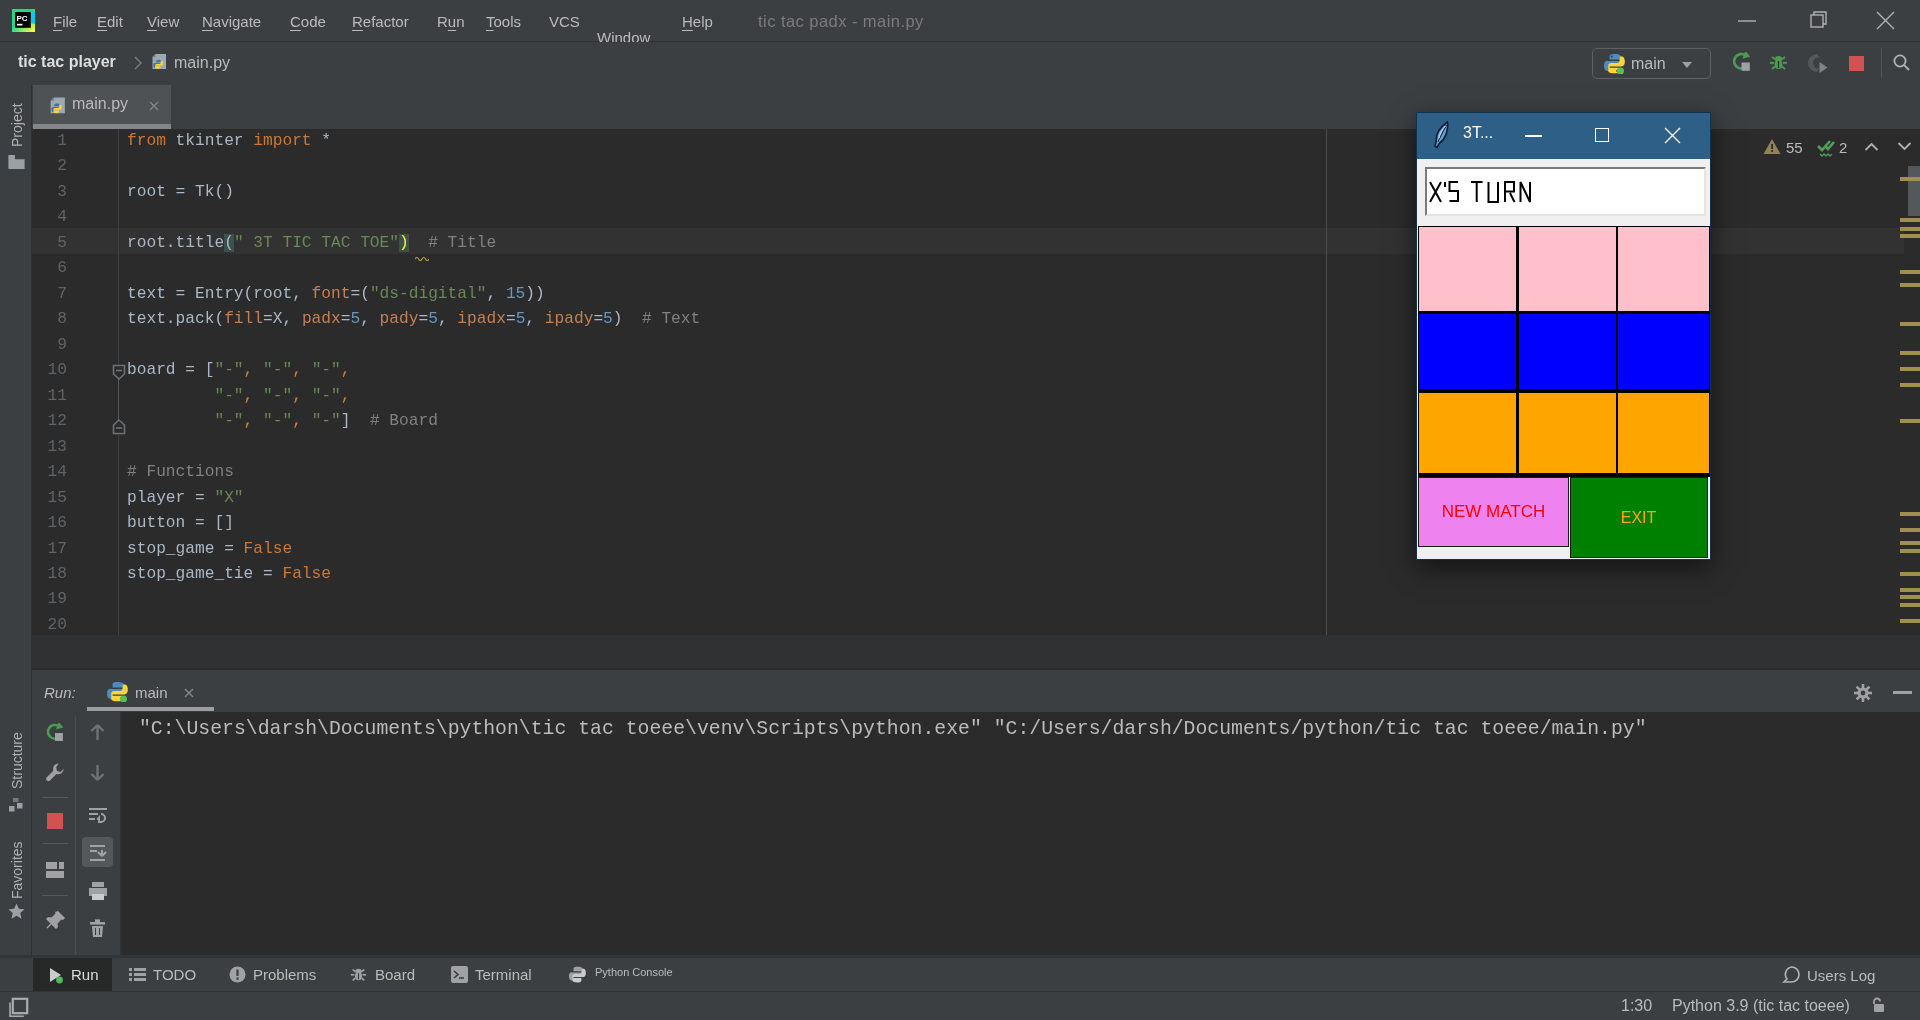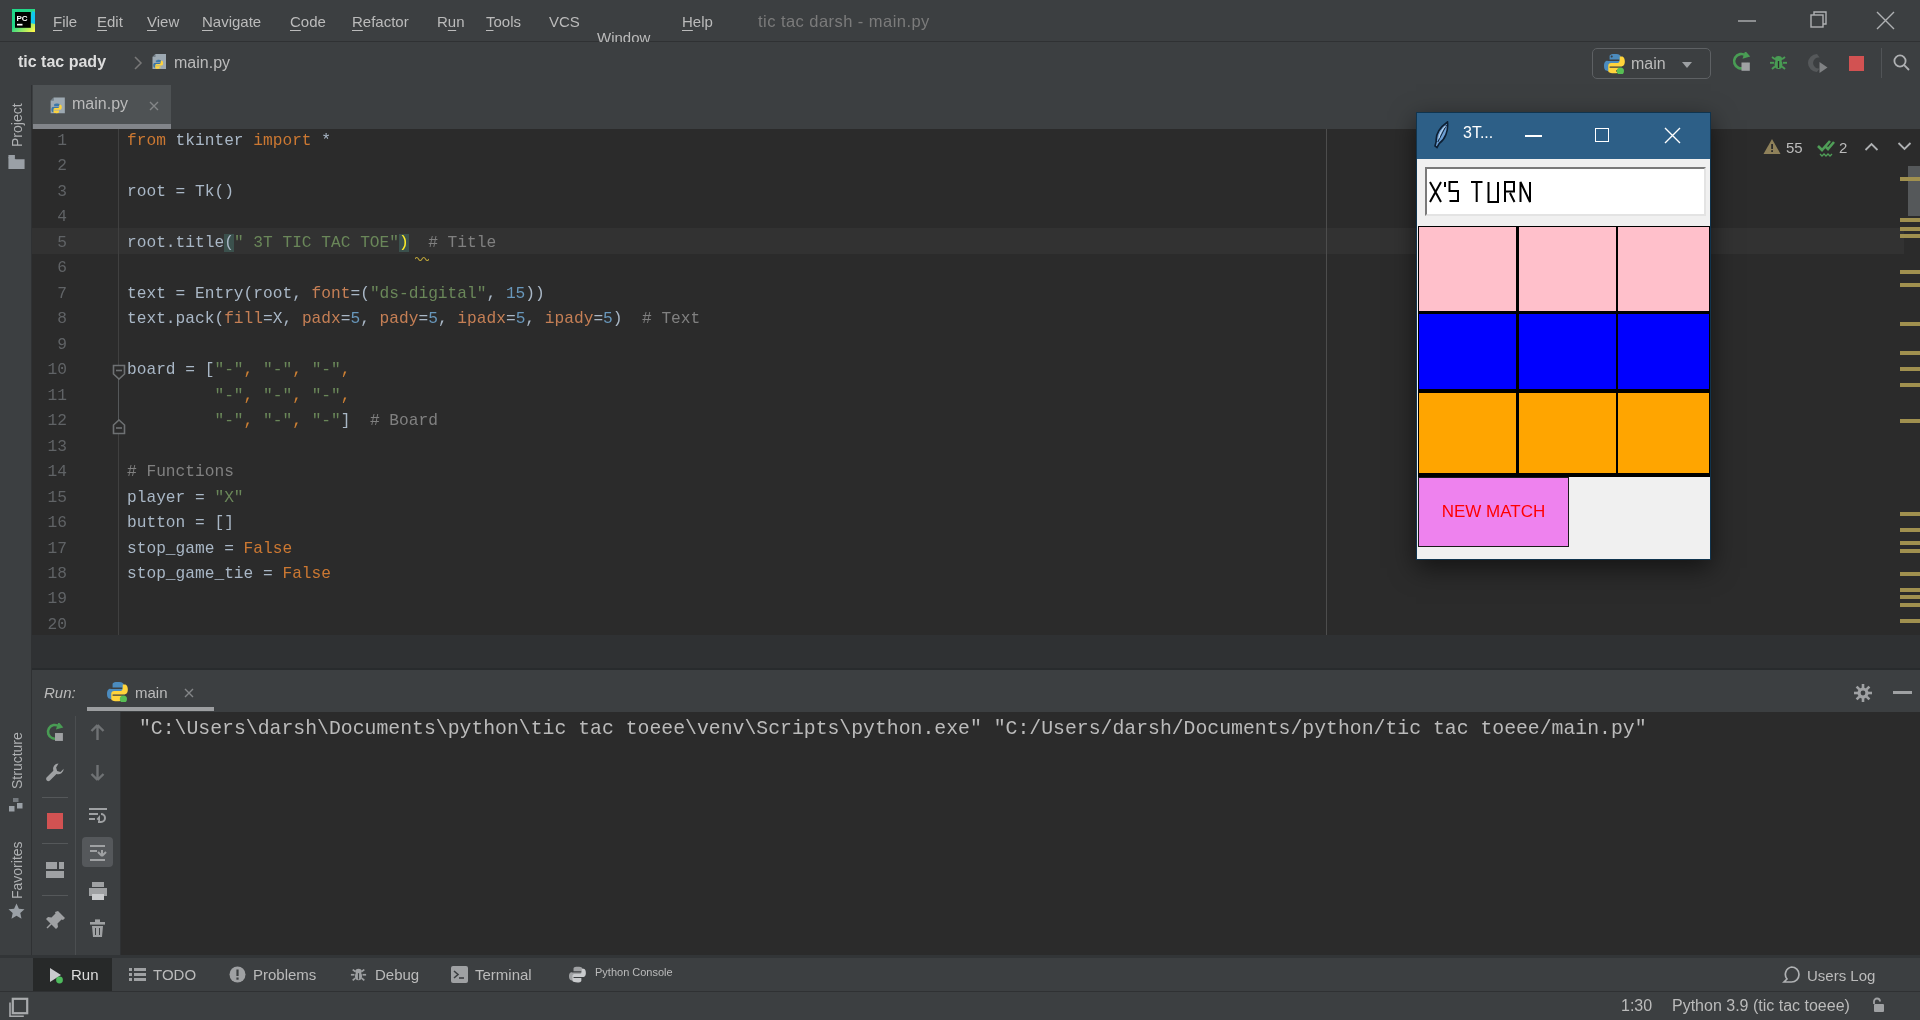--- a/index.html
+++ b/index.html
@@ -36,33 +36,33 @@
   <div class="abs menu" style="left:97px;top:13px;"><span class="u">E</span>dit</div>
   <div class="abs menu" style="left:147px;top:13px;"><span class="u">V</span>iew</div>
   <div class="abs menu" style="left:202px;top:13px;"><span class="u">N</span>avigate</div>
   <div class="abs menu" style="left:290px;top:13px;"><span class="u">C</span>ode</div>
   <div class="abs menu" style="left:352px;top:13px;"><span class="u">R</span>efactor</div>
   <div class="abs menu" style="left:437px;top:13px;">R<span class="u">u</span>n</div>
   <div class="abs menu" style="left:486px;top:13px;"><span class="u">T</span>ools</div>
   <div class="abs menu" style="left:549px;top:13px;">VCS</div>
   <div class="abs menu" style="left:597px;top:13px;margin-top:16px;"><span class="u">W</span>indow</div>
   <div class="abs menu" style="left:682px;top:13px;"><span class="u">H</span>elp</div>
-  <div class="abs" style="left:758px;top:12px;font-size:16.5px;letter-spacing:0.45px;color:#7b7b7b;">tic tac darsh - main.py</div>
+  <div class="abs" style="left:758px;top:12px;font-size:16.5px;letter-spacing:0.45px;color:#7b7b7b;">tic tac padx - main.py</div>
 
   <svg class="abs" style="left:1730px;top:8px;" width="180" height="26" viewBox="0 0 180 26">
     <g stroke="#afb1b3" stroke-width="1.4" fill="none">
       <line x1="8" y1="13" x2="26" y2="13"></line>
       <rect x="81" y="7" width="12" height="12"></rect>
       <path d="M84 7 v-3 h12 v12 h-3"></path>
       <path d="M147 4 l17 17 M164 4 l-17 17"></path>
     </g>
   </svg>
 
   <div class="abs" style="left:0;top:42px;width:1920px;height:43px;background:#3c3f41;"></div>
-  <div class="abs" style="left:18px;top:53px;font-size:16px;font-weight:bold;color:#dddddd;">tic tac pady</div>
+  <div class="abs" style="left:18px;top:53px;font-size:16px;font-weight:bold;color:#dddddd;">tic tac player</div>
   <svg class="abs" style="left:131px;top:55px;" width="14" height="16" viewBox="0 0 14 16">
     <path d="M4 2 l6 6 l-6 6" stroke="#787878" stroke-width="1.5" fill="none"></path>
   </svg>
 
   <svg class="abs" style="left:150px;top:53px;" width="19" height="20" viewBox="0 0 19 20" id="pyfile1">
     <path d="M5.5 1 h10.5 v15 h-13.5 v-12 z" fill="#9da9b2"></path>
     <path d="M5.5 1 v3 h-3 z" fill="#717d85"></path>
     <g transform="translate(3.2,6.2) scale(0.78)">
       <path d="M6.3 0.6 c-3 0-2.9 1.3-2.9 1.3 v2.1 h5.9 v0.8 H2.2 s-2.2-0.2-2.2 3 c0 3.2 1.9 3.1 1.9 3.1 h1.2 V8.8 s-0.1-1.9 1.9-1.9 h3.3 s1.8 0 1.8-1.7 V2 s0.3-1.4-3.8-1.4 z M4.7 1.5 c0.33 0 0.6 0.27 0.6 0.6 c0 0.33-0.27 0.6-0.6 0.6 c-0.33 0-0.6-0.27-0.6-0.6 c0-0.33 0.27-0.6 0.6-0.6 z" fill="#3a76a8"></path>
       <path d="M6.4 12.4 c3 0 2.9-1.3 2.9-1.3V9 H3.4 v-0.8 h7.1 s2.2 0.2 2.2-3 c0-3.2-1.9-3.1-1.9-3.1 H9.6 v2.1 s0.1 1.9-1.9 1.9 H4.4 s-1.8 0-1.8 1.7 v3.2 s-0.3 1.4 3.8 1.4 z M8 11.5 c-0.33 0-0.6-0.27-0.6-0.6 c0-0.33 0.27-0.6 0.6-0.6 c0.33 0 0.6 0.27 0.6 0.6 c0 0.33-0.27 0.6-0.6 0.6 z" fill="#ffd43b"></path>
@@ -352,21 +352,21 @@
         <line x1="16" y1="4" x2="13" y2="6.2"></line>
       <line x1="1" y1="9.8" x2="5" y2="9.8"></line>
         <line x1="14" y1="9.8" x2="18" y2="9.8"></line>
       <line x1="3" y1="16" x2="6" y2="13.5"></line>
         <line x1="16" y1="16" x2="13" y2="13.5"></line>
     </g>
     <ellipse cx="9.5" cy="6" rx="3.6" ry="3" fill="#9fa1a3"></ellipse>
     <rect x="5.6" y="7" width="7.8" height="9" rx="3.9" fill="#9fa1a3"></rect>
     <line x1="9.5" y1="8" x2="9.5" y2="15" stroke="#3c3f41" stroke-width="1.3"></line>
   </svg>
-  <div class="abs" style="left:375px;top:966px;font-size:15px;color:#bbbbbb;">Debug</div>
+  <div class="abs" style="left:375px;top:966px;font-size:15px;color:#bbbbbb;">Board</div>
   <svg class="abs" style="left:451px;top:966px;" width="17" height="17" viewBox="0 0 17 17">
       <rect x="0" y="0" width="17" height="17" rx="2" fill="#9fa1a3"></rect>
       <path d="M3 5 l4 3.5 -4 3.5" stroke="#3c3f41" stroke-width="1.6" fill="none"></path>
       <line x1="8" y1="12" x2="13" y2="12" stroke="#3c3f41" stroke-width="1.6"></line>
     </svg>
   <div class="abs" style="left:475px;top:966px;font-size:15px;color:#bbbbbb;">Terminal</div>
   <svg class="abs" style="left:569px;top:966px;" width="17" height="17" viewBox="0 0 12.8 12.8">
     <path d="M6.3 0.6 c-3 0-2.9 1.3-2.9 1.3 v2.1 h5.9 v0.8 H2.2 s-2.2-0.2-2.2 3 c0 3.2 1.9 3.1 1.9 3.1 h1.2 V8.8 s-0.1-1.9 1.9-1.9 h3.3 s1.8 0 1.8-1.7 V2 s0.3-1.4-3.8-1.4 z" fill="#9fa1a3"></path>
     <path d="M6.4 12.4 c3 0 2.9-1.3 2.9-1.3V9 H3.4 v-0.8 h7.1 s2.2 0.2 2.2-3 c0-3.2-1.9-3.1-1.9-3.1 H9.6 v2.1 s0.1 1.9-1.9 1.9 H4.4 s-1.8 0-1.8 1.7 v3.2 s-0.3 1.4 3.8 1.4 z" fill="#c9cbcd"></path>
   </svg>
@@ -427,14 +427,15 @@
 
   <div class="abs" style="left:1419px;top:314px;width:97px;height:75px;background:#0000ff;"></div>
   <div class="abs" style="left:1518.5px;top:314px;width:97px;height:75px;background:#0000ff;"></div>
   <div class="abs" style="left:1618px;top:314px;width:91px;height:75px;background:#0000ff;"></div>
 
   <div class="abs" style="left:1419px;top:393px;width:97px;height:80px;background:#ffa500;"></div>
   <div class="abs" style="left:1518.5px;top:393px;width:97px;height:80px;background:#ffa500;"></div>
   <div class="abs" style="left:1618px;top:393px;width:91px;height:80px;background:#ffa500;"></div>
 
   <div class="abs" style="left:1418px;top:477px;width:151px;height:70px;background:#ee82ee;border:1px solid #1a1a1a;display:flex;align-items:center;justify-content:center;font-size:17px;color:#ff0000;">NEW MATCH</div>
+  <div class="abs" style="left:1569.5px;top:477px;width:138px;height:81px;background:#008000;border:1px solid #1a1a1a;display:flex;align-items:center;justify-content:center;font-size:16px;color:#ffa500;">EXIT</div>
 
 </div>
 
 </body></html>

